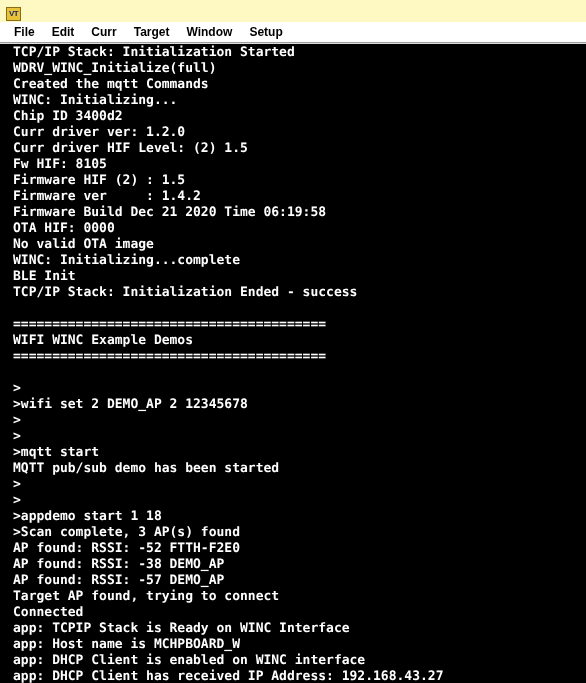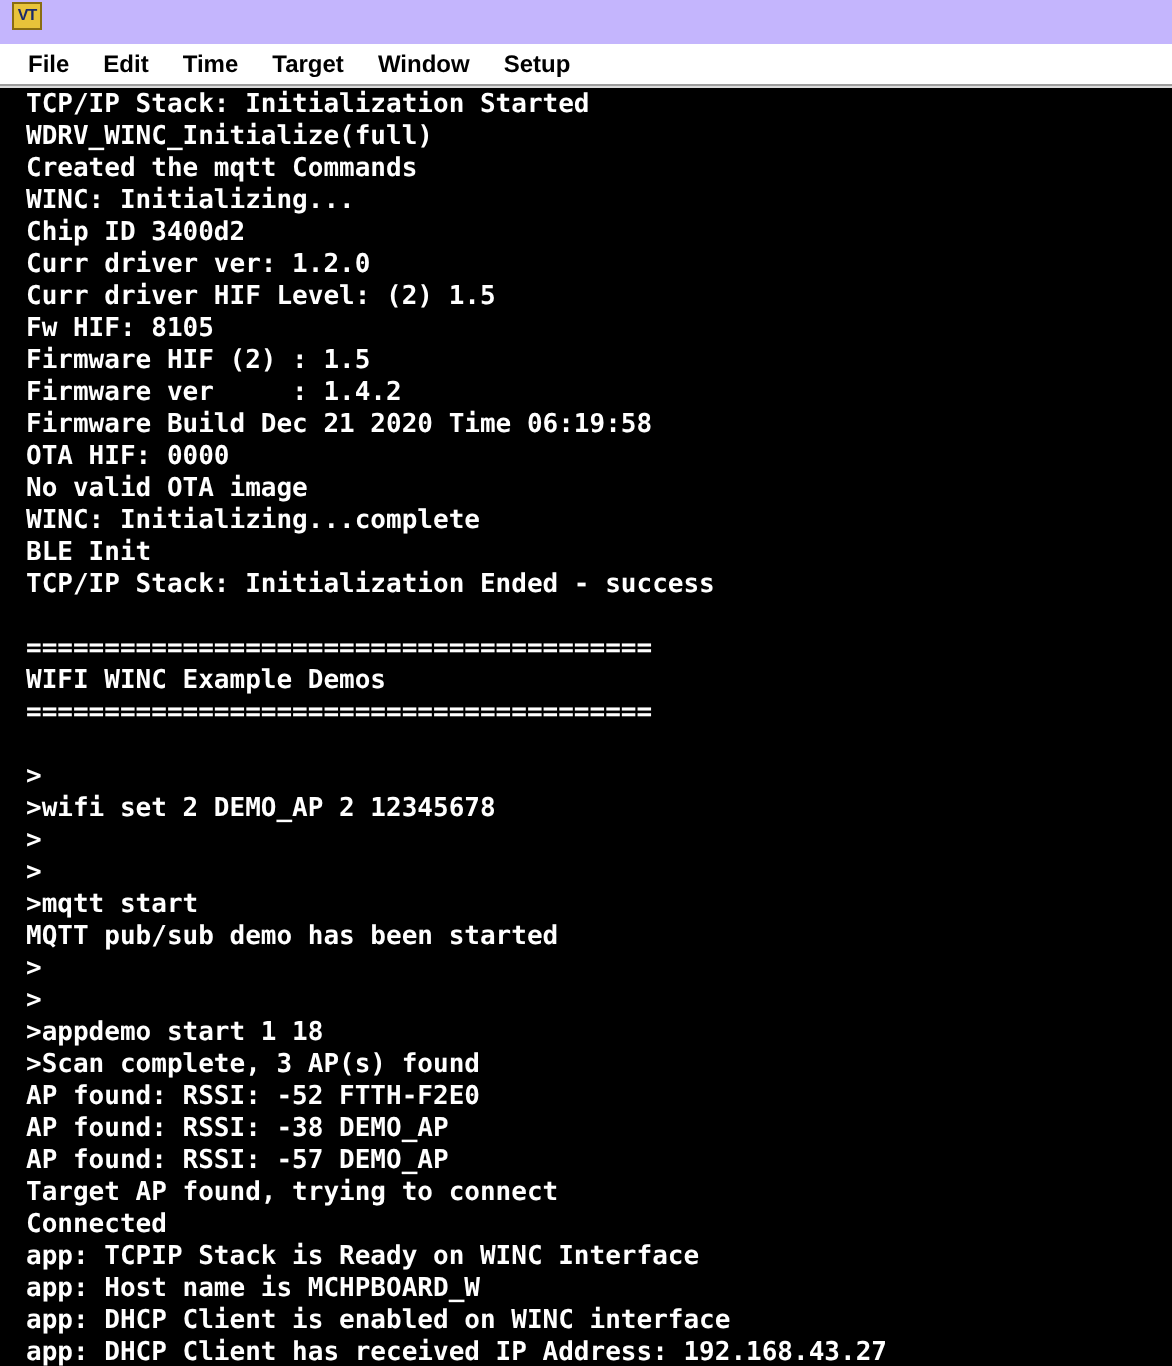--- a/index.html
+++ b/index.html
@@ -20,23 +20,23 @@
     background: #ffffff;
     display: flex;
     flex-direction: column;
     position: relative;
     overflow: hidden;
   }
   
   #titlebar {
     height: 22px;
     min-height: 22px;
-    background: #c4b5fd;
+    background: #fef9c3;
     display: flex;
-    align-items: flex-start;
+    align-items: flex-end;
     padding-left: 6px;
     box-sizing: border-box;
   }
   #app-icon {
     width: 16px;
     height: 16px;
     margin-right: 8px;
     position: relative;
     flex: 0 0 auto;
   }
@@ -128,21 +128,21 @@
   <div id="titlebar">
     <div id="app-icon">
       <div class="icon-box"></div>
       <div class="icon-txt">VT</div>
     </div>
   </div>
 
   <div id="menubar">
     <div class="menu-item">File</div>
     <div class="menu-item">Edit</div>
-    <div class="menu-item">Time</div>
+    <div class="menu-item">Curr</div>
     <div class="menu-item">Target</div>
     <div class="menu-item">Window</div>
     <div class="menu-item">Setup</div>
   </div>
 
   <div id="menu-sep"></div>
 
   <div id="terminal">
     <div id="term-lines"><div class="tline">TCP/IP Stack: Initialization Started</div><div class="tline">WDRV_WINC_Initialize(full)</div><div class="tline">Created the mqtt Commands</div><div class="tline">WINC: Initializing...</div><div class="tline">Chip ID 3400d2</div><div class="tline">Curr driver ver: 1.2.0</div><div class="tline">Curr driver HIF Level: (2) 1.5</div><div class="tline">Fw HIF: 8105</div><div class="tline">Firmware HIF (2) : 1.5</div><div class="tline">Firmware ver     : 1.4.2</div><div class="tline">Firmware Build Dec 21 2020 Time 06:19:58</div><div class="tline">OTA HIF: 0000</div><div class="tline">No valid OTA image</div><div class="tline">WINC: Initializing...complete</div><div class="tline">BLE Init</div><div class="tline">TCP/IP Stack: Initialization Ended - success</div><div class="tline">&nbsp;</div><div class="tline">========================================</div><div class="tline">WIFI WINC Example Demos</div><div class="tline">========================================</div><div class="tline">&nbsp;</div><div class="tline">&gt;</div><div class="tline">&gt;wifi set 2 DEMO_AP 2 12345678</div><div class="tline">&gt;</div><div class="tline">&gt;</div><div class="tline">&gt;mqtt start</div><div class="tline">MQTT pub/sub demo has been started</div><div class="tline">&gt;</div><div class="tline">&gt;</div><div class="tline">&gt;appdemo start 1 18</div><div class="tline">&gt;Scan complete, 3 AP(s) found</div><div class="tline">AP found: RSSI: -52 FTTH-F2E0</div><div class="tline">AP found: RSSI: -38 DEMO_AP</div><div class="tline">AP found: RSSI: -57 DEMO_AP</div><div class="tline">Target AP found, trying to connect</div><div class="tline">Connected</div><div class="tline">app: TCPIP Stack is Ready on WINC Interface</div><div class="tline">app: Host name is MCHPBOARD_W</div><div class="tline">app: DHCP Client is enabled on WINC interface</div><div class="tline">app: DHCP Client has received IP Address: 192.168.43.27</div></div>
   </div>

